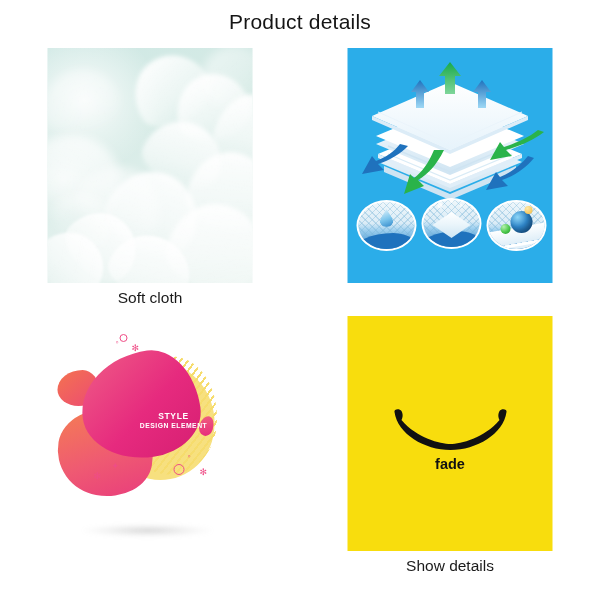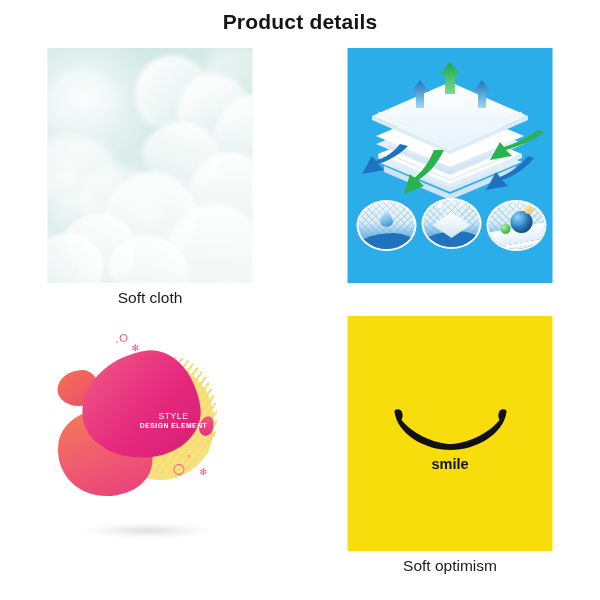--- a/index.html
+++ b/index.html
@@ -16,21 +16,21 @@
     position: relative;
   }
 
   .page-title {
     position: absolute;
     top: 10px;
     left: 0;
     width: 600px;
     text-align: center;
     font-size: 21px;
-    font-weight: 700;
+    font-weight: 400;
     letter-spacing: 0.2px;
     color: #151515;
   }
 
   .grid {
     position: absolute;
     top: 46px;
     left: 0;
     width: 600px;
     height: 554px;
@@ -195,21 +195,21 @@
   }
   .blob-txt {
     position: absolute;
     left: 86px; top: 96px;
     width: 80px;
     text-align: center;
     color: #ffffff;
     z-index: 5;
     line-height: 1.15;
   }
-  .blob-txt .t1 { font-size: 8.5px; font-weight: 400; letter-spacing: .6px; }
+  .blob-txt .t1 { font-size: 8.5px; font-weight: 700; letter-spacing: .6px; }
   .blob-txt .t2 { font-size: 6.8px; font-weight: 700; letter-spacing: .5px; }
   .spark {
     position: absolute; color: #ef4d86; font-size: 9px; line-height: 1; z-index: 6;
   }
   .ring {
     position: absolute; border: 1.2px solid #ef4d86; border-radius: 50%; z-index: 6;
   }
   .shadow-ellipse {
     position: absolute; left: 34px; bottom: 14px;
     width: 132px; height: 13px; border-radius: 50%;
@@ -370,18 +370,18 @@
 
       <div class="shadow-ellipse"></div>
     </div>
   </div>
 
   <div class="cell r1 c1">
     <div class="tile smile-tile">
       <svg class="smile-mouth" viewBox="0 0 120 46">
         <path d="M4 4 C3 1 9 0 11 3 C13 7 12 10 11 12 C26 30 50 36 60 36 C70 36 94 30 109 12 C108 10 107 7 109 3 C111 0 117 1 116 4 C113 26 86 42 60 42 C34 42 7 26 4 4 Z" fill="#111111"></path>
       </svg>
-      <div class="smile-label">smile</div>
+      <div class="smile-label">fade</div>
     </div>
-    <div class="caption">Soft optimism</div>
+    <div class="caption">Show details</div>
   </div>
 
 </div>
 
 </body></html>

